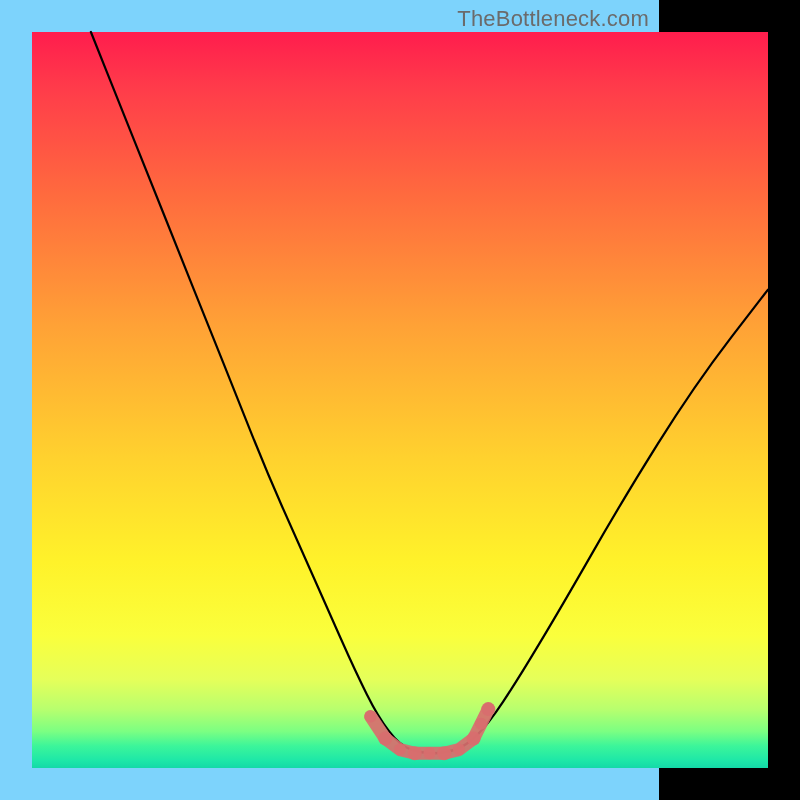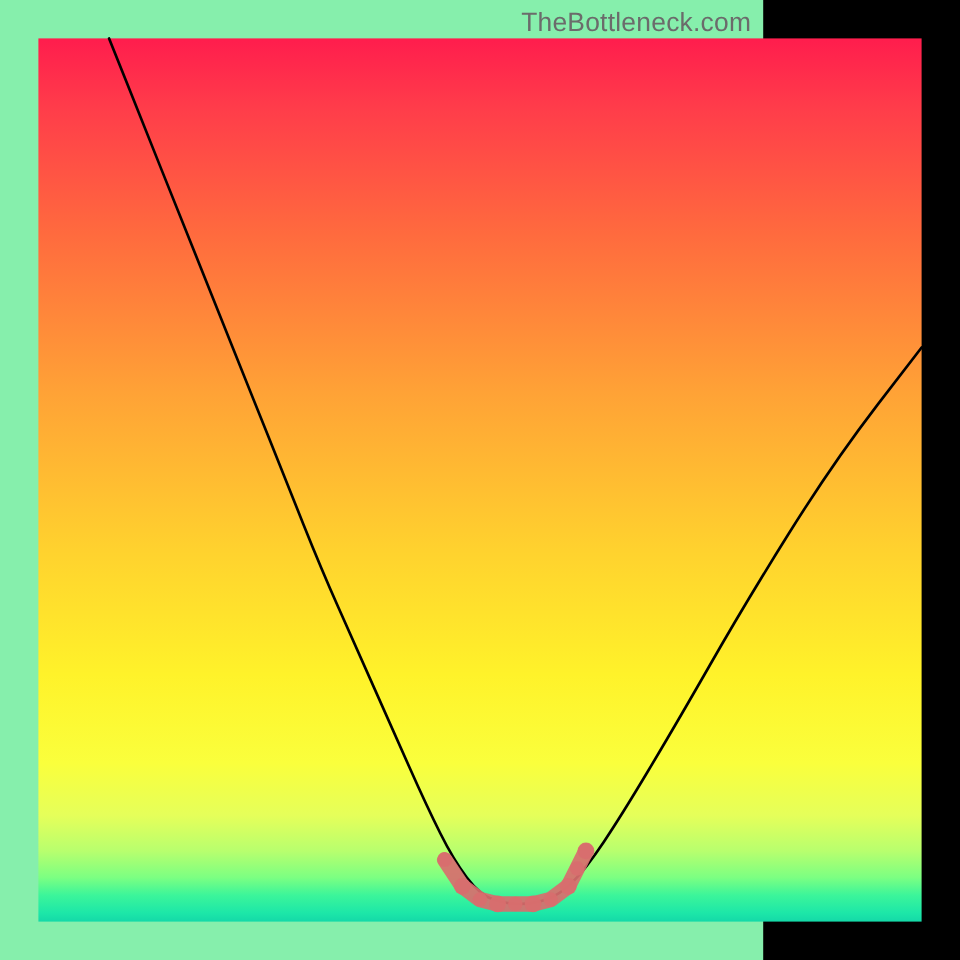--- a/index.html
+++ b/index.html
@@ -8,21 +8,22 @@
     width: 800px;
     height: 800px;
     background: #000;
     overflow: hidden;
     font-family: Arial, Helvetica, sans-serif;
   }
   .outer {
     position: relative;
     width: 636px;
     height: 800px;
-    background: #86efac;
+    background: #7dd3fc;
+    padding-left: 23px;
   }
   .plot {
     position: absolute;
     left: 32px;
     top: 32px;
     width: 736px;
     height: 736px;
     
     background: linear-gradient(
       to bottom,

